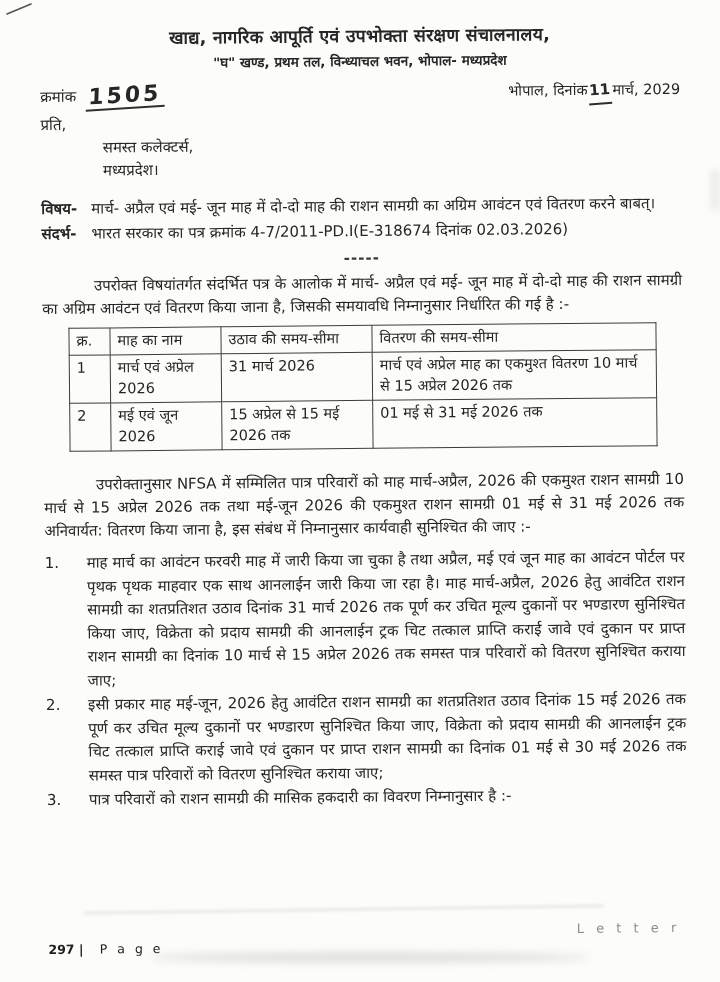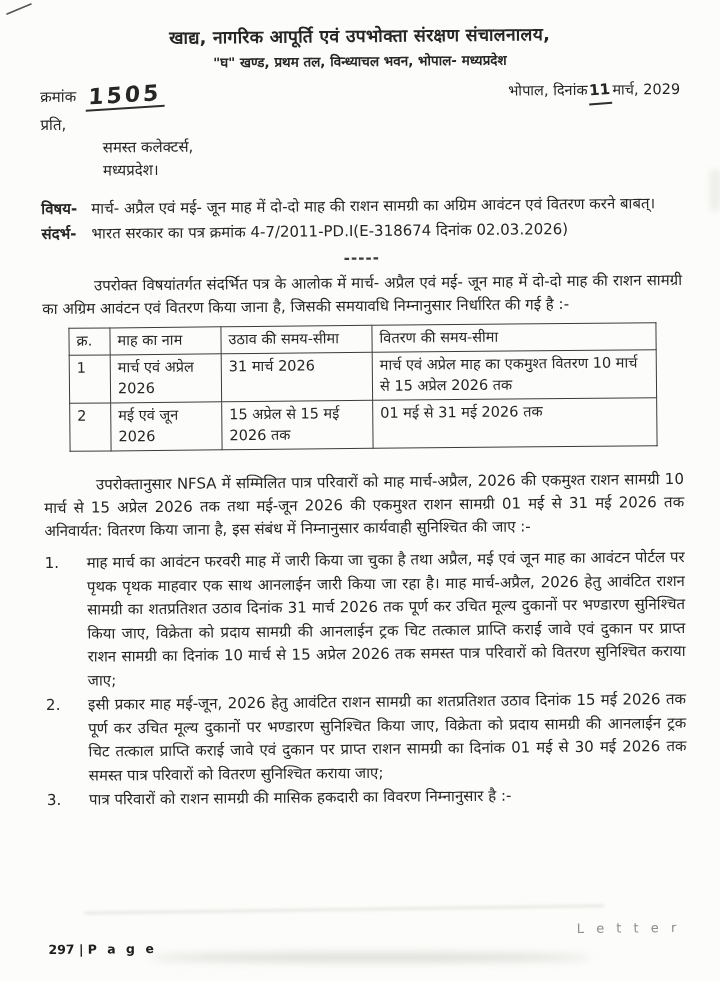--- a/index.html
+++ b/index.html
@@ -68,21 +68,21 @@
   .col-month{width:96px;}
   .col-uthav{width:136px;}
   .list{margin-top:9px;}
   .list-item{display:flex;margin-top:1px;}
   .list-item .num{width:42px;flex-shrink:0;line-height:23.5px;}
   .list-item .li-text{flex:1;text-align:justify;line-height:23.5px;}
   .footer-left{
     position:absolute;left:44px;bottom:28px;
     font-size:12.5px;font-weight:bold;color:#1e1e1e;
   }
-  .footer-left .pg{letter-spacing:3px;font-weight:bold;}
+  .footer-left .pg{letter-spacing:3px;font-weight:normal;margin-left:12px;}
   .footer-right{
     position:absolute;right:44px;bottom:44px;
     font-size:13px;letter-spacing:4px;color:#8f8f8d;
   }
   .pen-mark{position:absolute;left:5px;top:1px;}
   .smudge-footer{
     position:absolute;left:84px;top:908px;width:520px;height:3px;
     background:#d7d7d3;opacity:.55;filter:blur(1.5px);
     transform:rotate(-0.8deg);
   }

